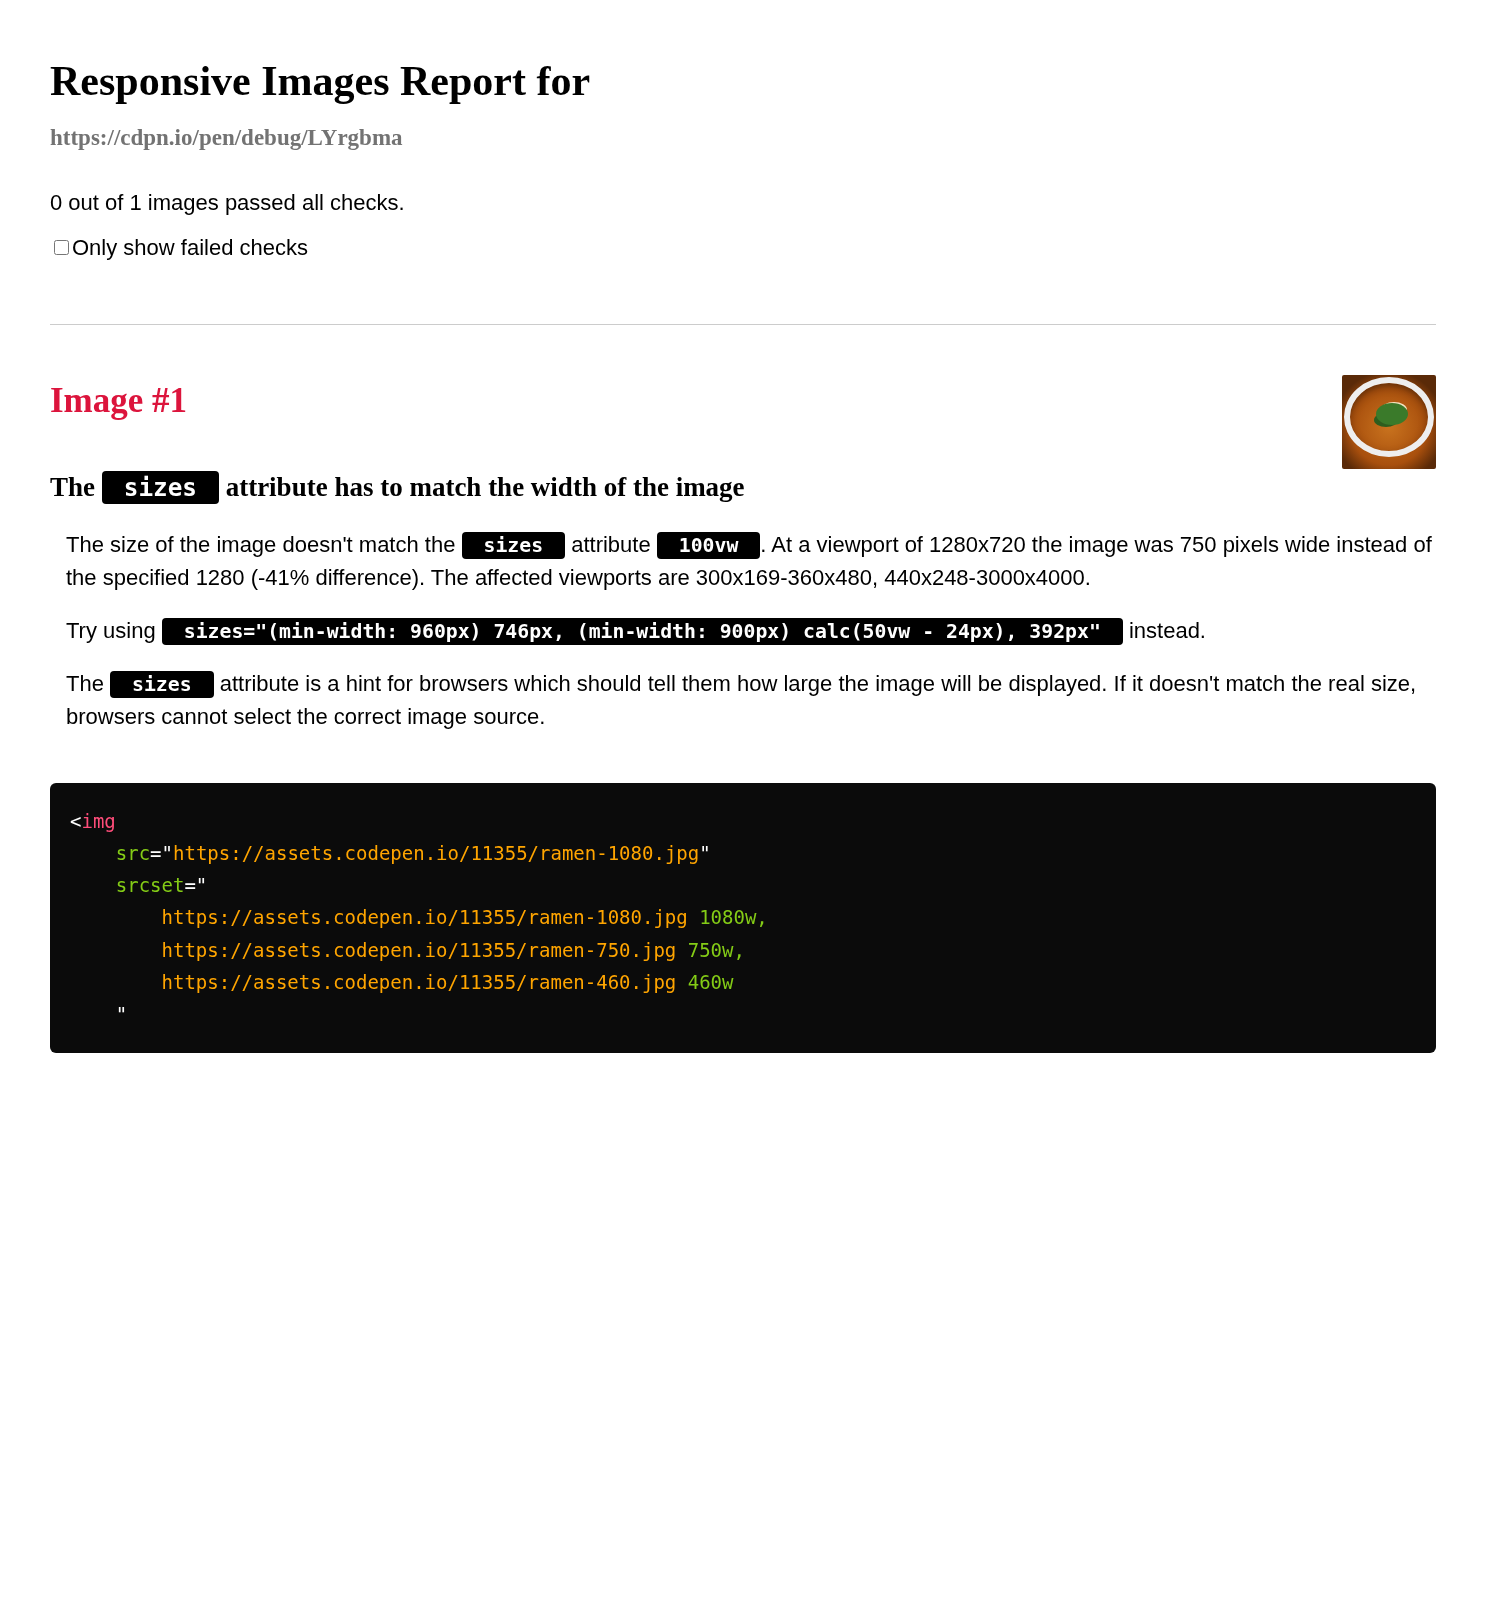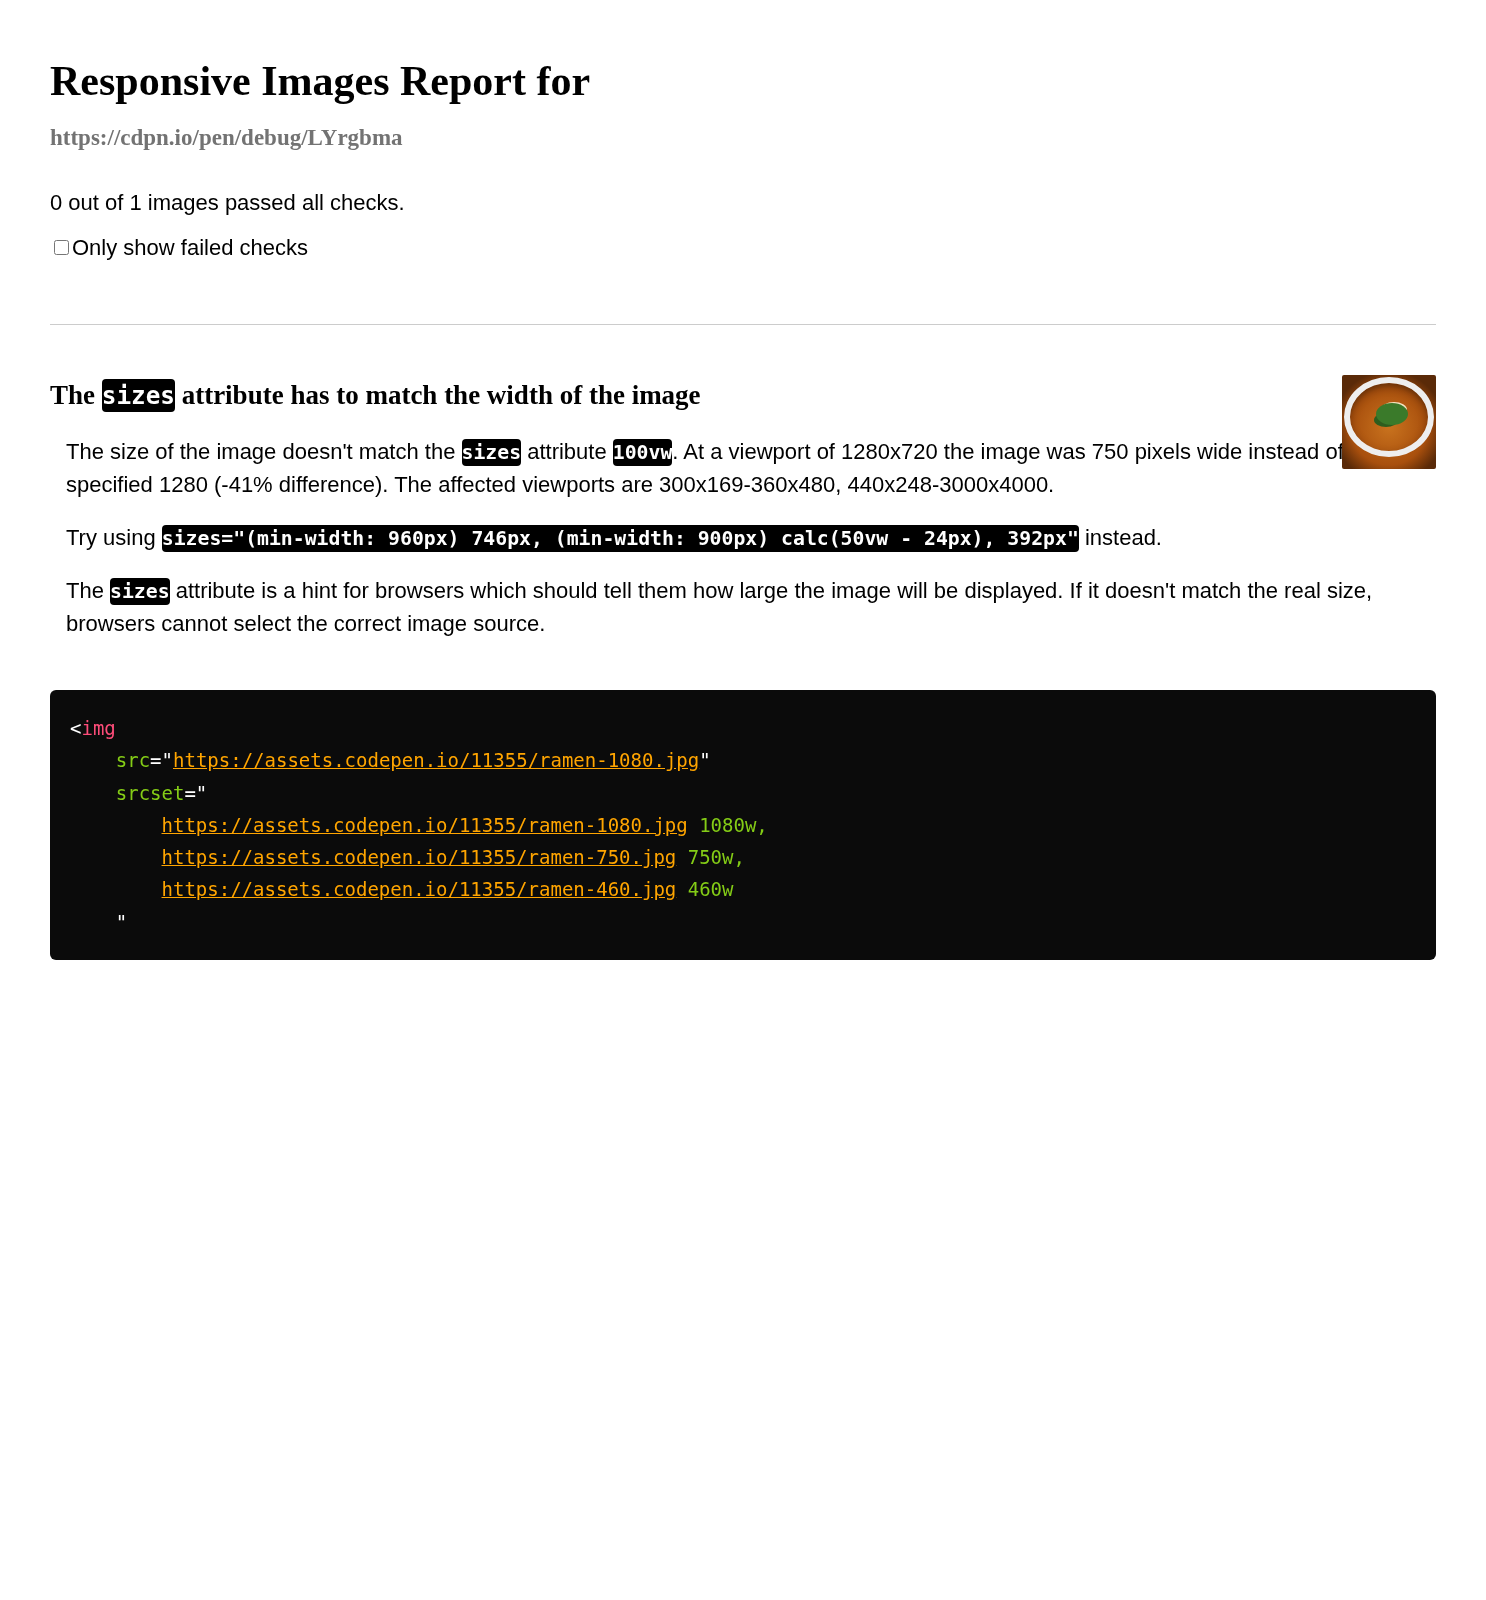--- a/index.html
+++ b/index.html
@@ -87,61 +87,62 @@
     font-weight: bold;
     margin: 0 0 20px 0;
   }
   p { margin: 0 0 20px 16px; }
   code.inline, .code-pill {
     background: #000;
     color: #fff;
     font-family: "Menlo", "Consolas", monospace;
     font-size: 0.9em;
     font-weight: bold;
-    padding: 2px 0;
+    padding: 2px 22px;
     border-radius: 4px;
     white-space: nowrap;
   }
   .code-wrap {
     white-space: normal;
   }
   pre.codeblock {
     background: #0b0b0b;
     color: #fff;
     font-family: "Menlo", "Consolas", monospace;
     font-size: 19px;
     line-height: 1.7;
     padding: 22px 20px;
     border-radius: 6px;
     overflow: hidden;
     margin-top: 50px;
   }
   .tok-punct { color: #fff; }
   .tok-tag { color: #ff4d7a; }
   .tok-attr { color: #84cc16; }
-  .tok-str { color: #ffa500; text-decoration: underline; }
+  .tok-str { color: #ffa500; }
 </style>
 </head>
 <body>
 
 <h1>Responsive Images Report for</h1>
 <a class="url-link">https://cdpn.io/pen/debug/LYrgbma</a>
 
 <div class="summary">
   <div>0 out of 1 images passed all checks.</div>
   <label class="filter-row">
     <input type="checkbox" style="">
     <span>Only show failed checks</span>
   </label>
 </div>
 
 <hr>
 
 <div class="image-block">
   <div class="thumb"></div>
+  <h2>Image #1</h2>
 
   <h3>
     <span>The </span><code class="inline">sizes</code><span> attribute has to match the width of the image</span>
   </h3>
 
   <p>
     <span>The size of the image doesn't match the </span><code class="inline">sizes</code><span> attribute </span><code class="inline">100vw</code><span>. At a viewport of 1280x720 the image was 750 pixels wide instead of the specified 1280 (-41% difference). The affected viewports are 300x169-360x480, 440x248-3000x4000.</span>
   </p>
 
   <p>

